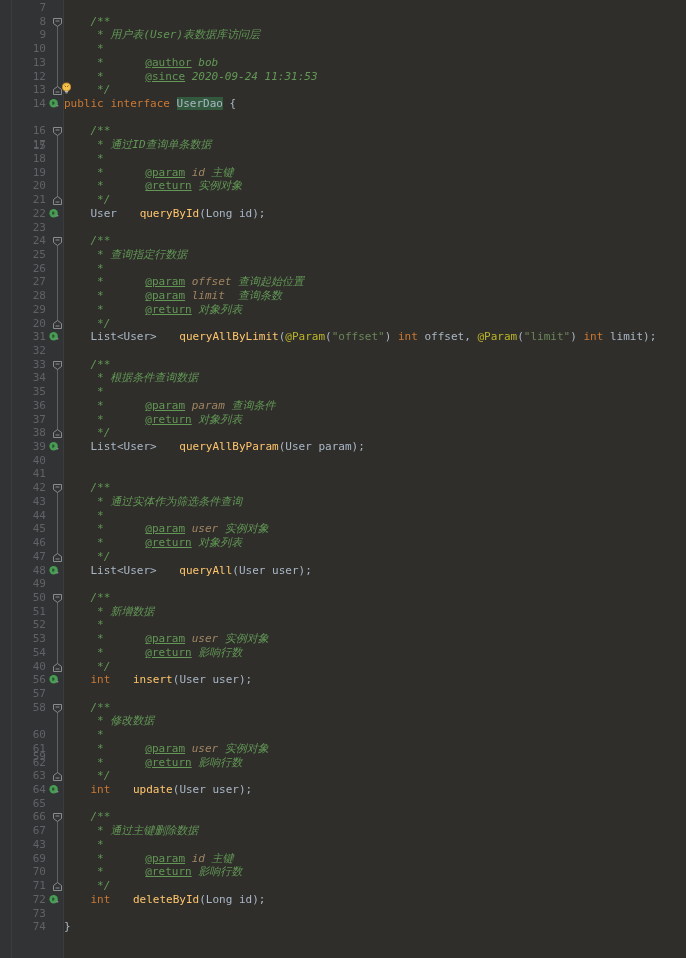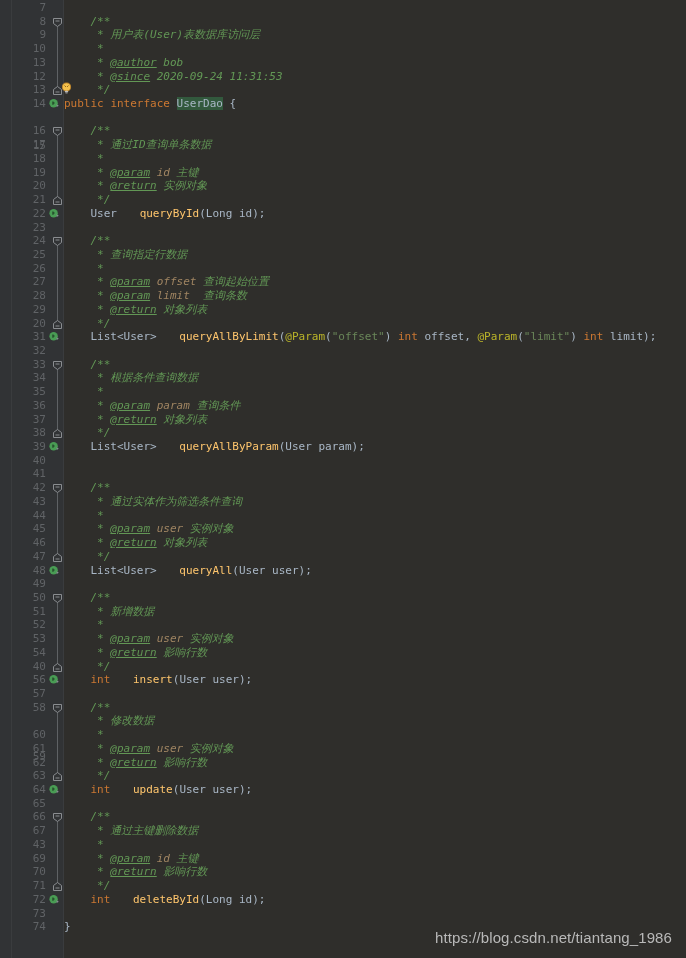--- a/index.html
+++ b/index.html
@@ -89,21 +89,21 @@
     width: 11px; height: 11px;
   }
   .bulb {
     position: absolute;
     left: 60px;
     width: 13px; height: 13px;
   }
 
   
   .cmt       { color: #629755; font-style: italic; }
-  .cmt-tag   { color: #629755; font-style: italic; text-decoration: underline; }
+  .cmt-tag   { color: #629755; text-decoration: underline; margin-left: 35px; }
   .cmt-param { color: #a08562; font-style: italic; }
   .cmt-cn    { color: #629755; font-style: italic;
                font-family: "DejaVu Sans", "Liberation Sans", sans-serif; }
   .kw        { color: #cc7832; }
   .type      { color: #a9b7c6; }
   .method    { color: #ffc66d; margin-left: 16px; }
   .punct     { color: #a9b7c6; }
   .str       { color: #6a8759; }
   .anno      { color: #bbb529; }
   .sel       { background: #32593d; }
@@ -384,14 +384,13 @@
       <div class="row" style="top: 824.2px; left: 64px;"><span class="cmt">     * </span><span class="cmt-cn">通过主键删除数据</span></div>
       <div class="row" style="top: 837.92px; left: 64px;"><span class="cmt">     *</span></div>
       <div class="row" style="top: 851.64px; left: 64px;"><span class="cmt">     * </span><span class="cmt-tag">@param</span><span class="cmt-param"> id </span><span class="cmt-cn">主键</span></div>
       <div class="row" style="top: 865.36px; left: 64px;"><span class="cmt">     * </span><span class="cmt-tag">@return</span><span class="cmt"> </span><span class="cmt-cn">影响行数</span></div>
       <div class="row" style="top: 879.08px; left: 64px;"><span class="cmt">     */</span></div>
       <div class="row" style="top: 892.8px; left: 64px;"><span class="punct">    </span><span class="kw">int</span><span class="punct"> </span><span class="method">deleteById</span><span class="punct">(</span><span class="type">Long</span><span class="punct"> id);</span></div>
       <div class="row" style="top: 906.52px; left: 64px;"></div>
       <div class="row" style="top: 920.24px; left: 64px;"><span class="punct">}</span></div>
     </div>
 
-  <div class="watermark">https://blog.csdn.net/tiantang_1986</div>
 </div>
 
 </body></html>

